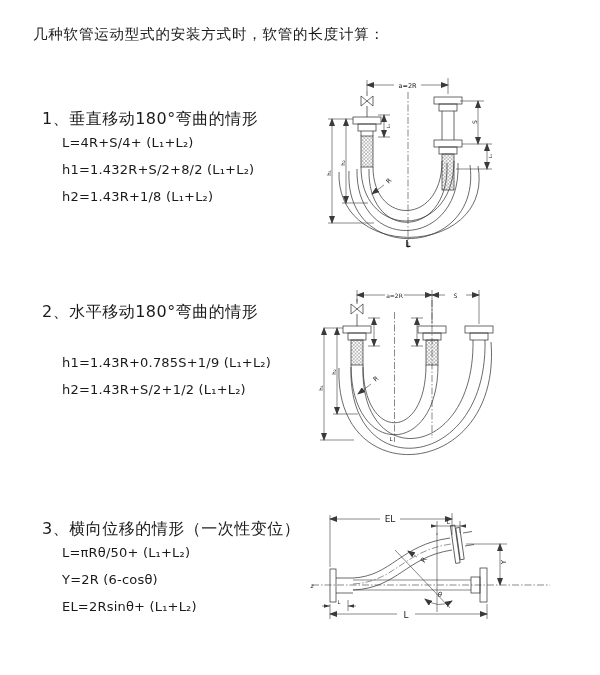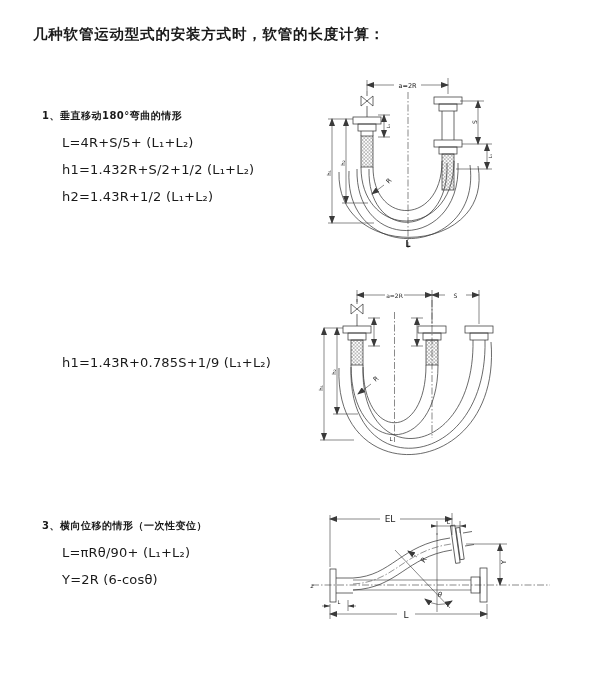--- a/index.html
+++ b/index.html
@@ -1,40 +1,43 @@
 <!DOCTYPE html>
 <html><head>
 <meta charset="utf-8">
 <style>
   html,body { margin:0; padding:0; background:#fff; }
   .page { position:relative; width:600px; height:675px; background:#ffffff;
           font-family:"DejaVu Sans","Liberation Sans",sans-serif; color:#1a1a1a; overflow:hidden; }
-  .doc-title { position:absolute; left:33px; top:25px; font-size:14.5px; font-weight:700; letter-spacing:0.8px; }
-  .heading { position:absolute; left:42px; font-size:10px; font-weight:700; letter-spacing:0.5px; }
+  .doc-title { position:absolute; left:33px; top:25px; font-size:14.5px; font-weight:400; letter-spacing:0.8px; }
+  .heading { position:absolute; left:42px; font-size:16px; font-weight:400; letter-spacing:0.5px; }
   .formula { position:absolute; left:62px; font-size:13px; letter-spacing:0.2px; }
   .dia { position:absolute; }
   svg text { font-family:"DejaVu Sans",sans-serif; fill:#1a1a1a; stroke:none; }
 </style>
 </head>
 <body>
 
 <div class="page">
 
   <div class="doc-title">几种软管运动型式的安装方式时，软管的长度计算：</div>
 
   <div class="heading" style="top:109px">1、垂直移动180°弯曲的情形</div>
-  <div class="formula" style="top:135px">L=4R+S/5+ (L₁+L₂)</div>
-  <div class="formula" style="top:162px">h1=1.432R+S/2+1/2 (L₁+L₂)</div>
-  <div class="formula" style="top:189px">h2=1.43R+1/2 (L₁+L₂)</div>
-
+  <div class="formula" style="top:135px">L=4R+S/4+ (L₁+L₂)</div>
+  <div class="formula" style="top:162px">h1=1.432R+S/2+8/2 (L₁+L₂)</div>
+  <div class="formula" style="top:189px">h2=1.43R+1/8 (L₁+L₂)</div>
+
+  <div class="heading" style="top:302px">2、水平移动180°弯曲的情形</div>
   <div class="formula" style="top:355px">h1=1.43R+0.785S+1/9 (L₁+L₂)</div>
+  <div class="formula" style="top:382px">h2=1.43R+S/2+1/2 (L₁+L₂)</div>
 
   <div class="heading" style="top:519px">3、横向位移的情形（一次性变位）</div>
-  <div class="formula" style="top:545px">L=πRθ/90+ (L₁+L₂)</div>
+  <div class="formula" style="top:545px">L=πRθ/50+ (L₁+L₂)</div>
   <div class="formula" style="top:572px">Y=2R (6-cosθ)</div>
+  <div class="formula" style="top:599px">EL=2Rsinθ+ (L₁+L₂)</div>
 
   <svg class="dia" style="left:310px;top:70px" width="205" height="185" viewBox="0 0 205 185">
     <defs>
       <pattern id="hA" width="3.5" height="3.5" patternUnits="userSpaceOnUse">
         <path d="M0,0 L3.5,3.5 M3.5,0 L0,3.5" stroke="#666" stroke-width="0.4"></path>
       </pattern>
       <marker id="aA" markerWidth="8" markerHeight="6" refX="7" refY="3" orient="auto-start-reverse" markerUnits="userSpaceOnUse">
         <path d="M0,0 L8,3 L0,6 Z" fill="#3a3a3a"></path>
       </marker>
     </defs>

